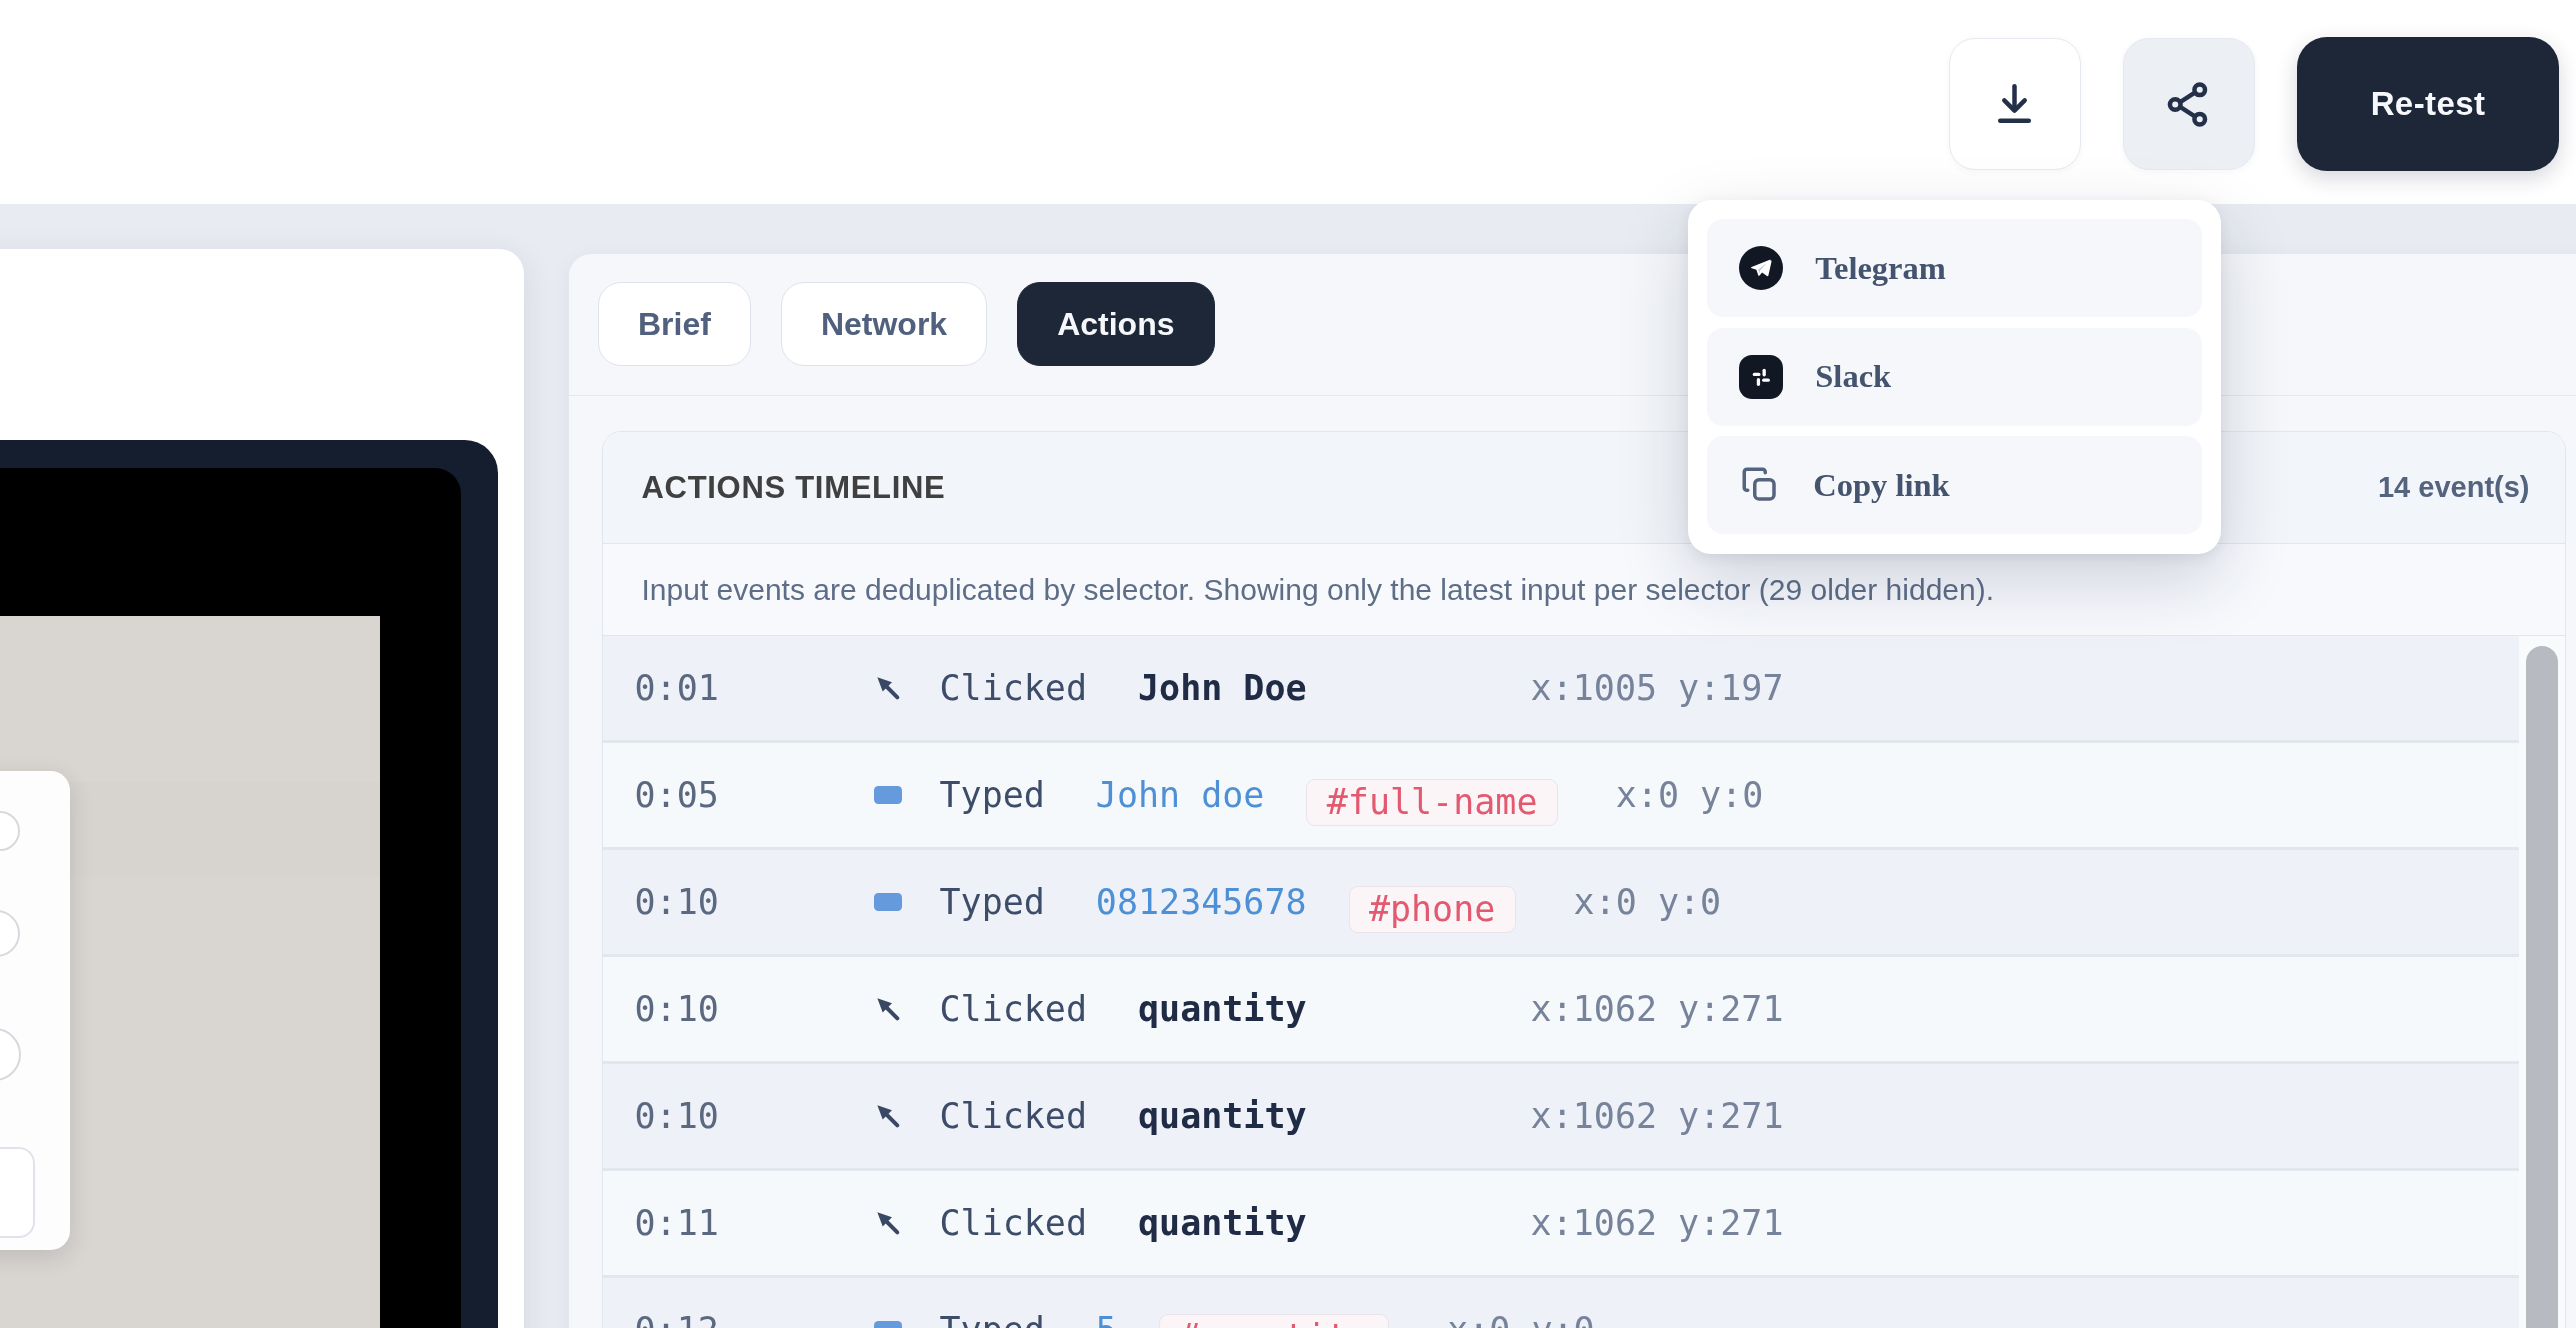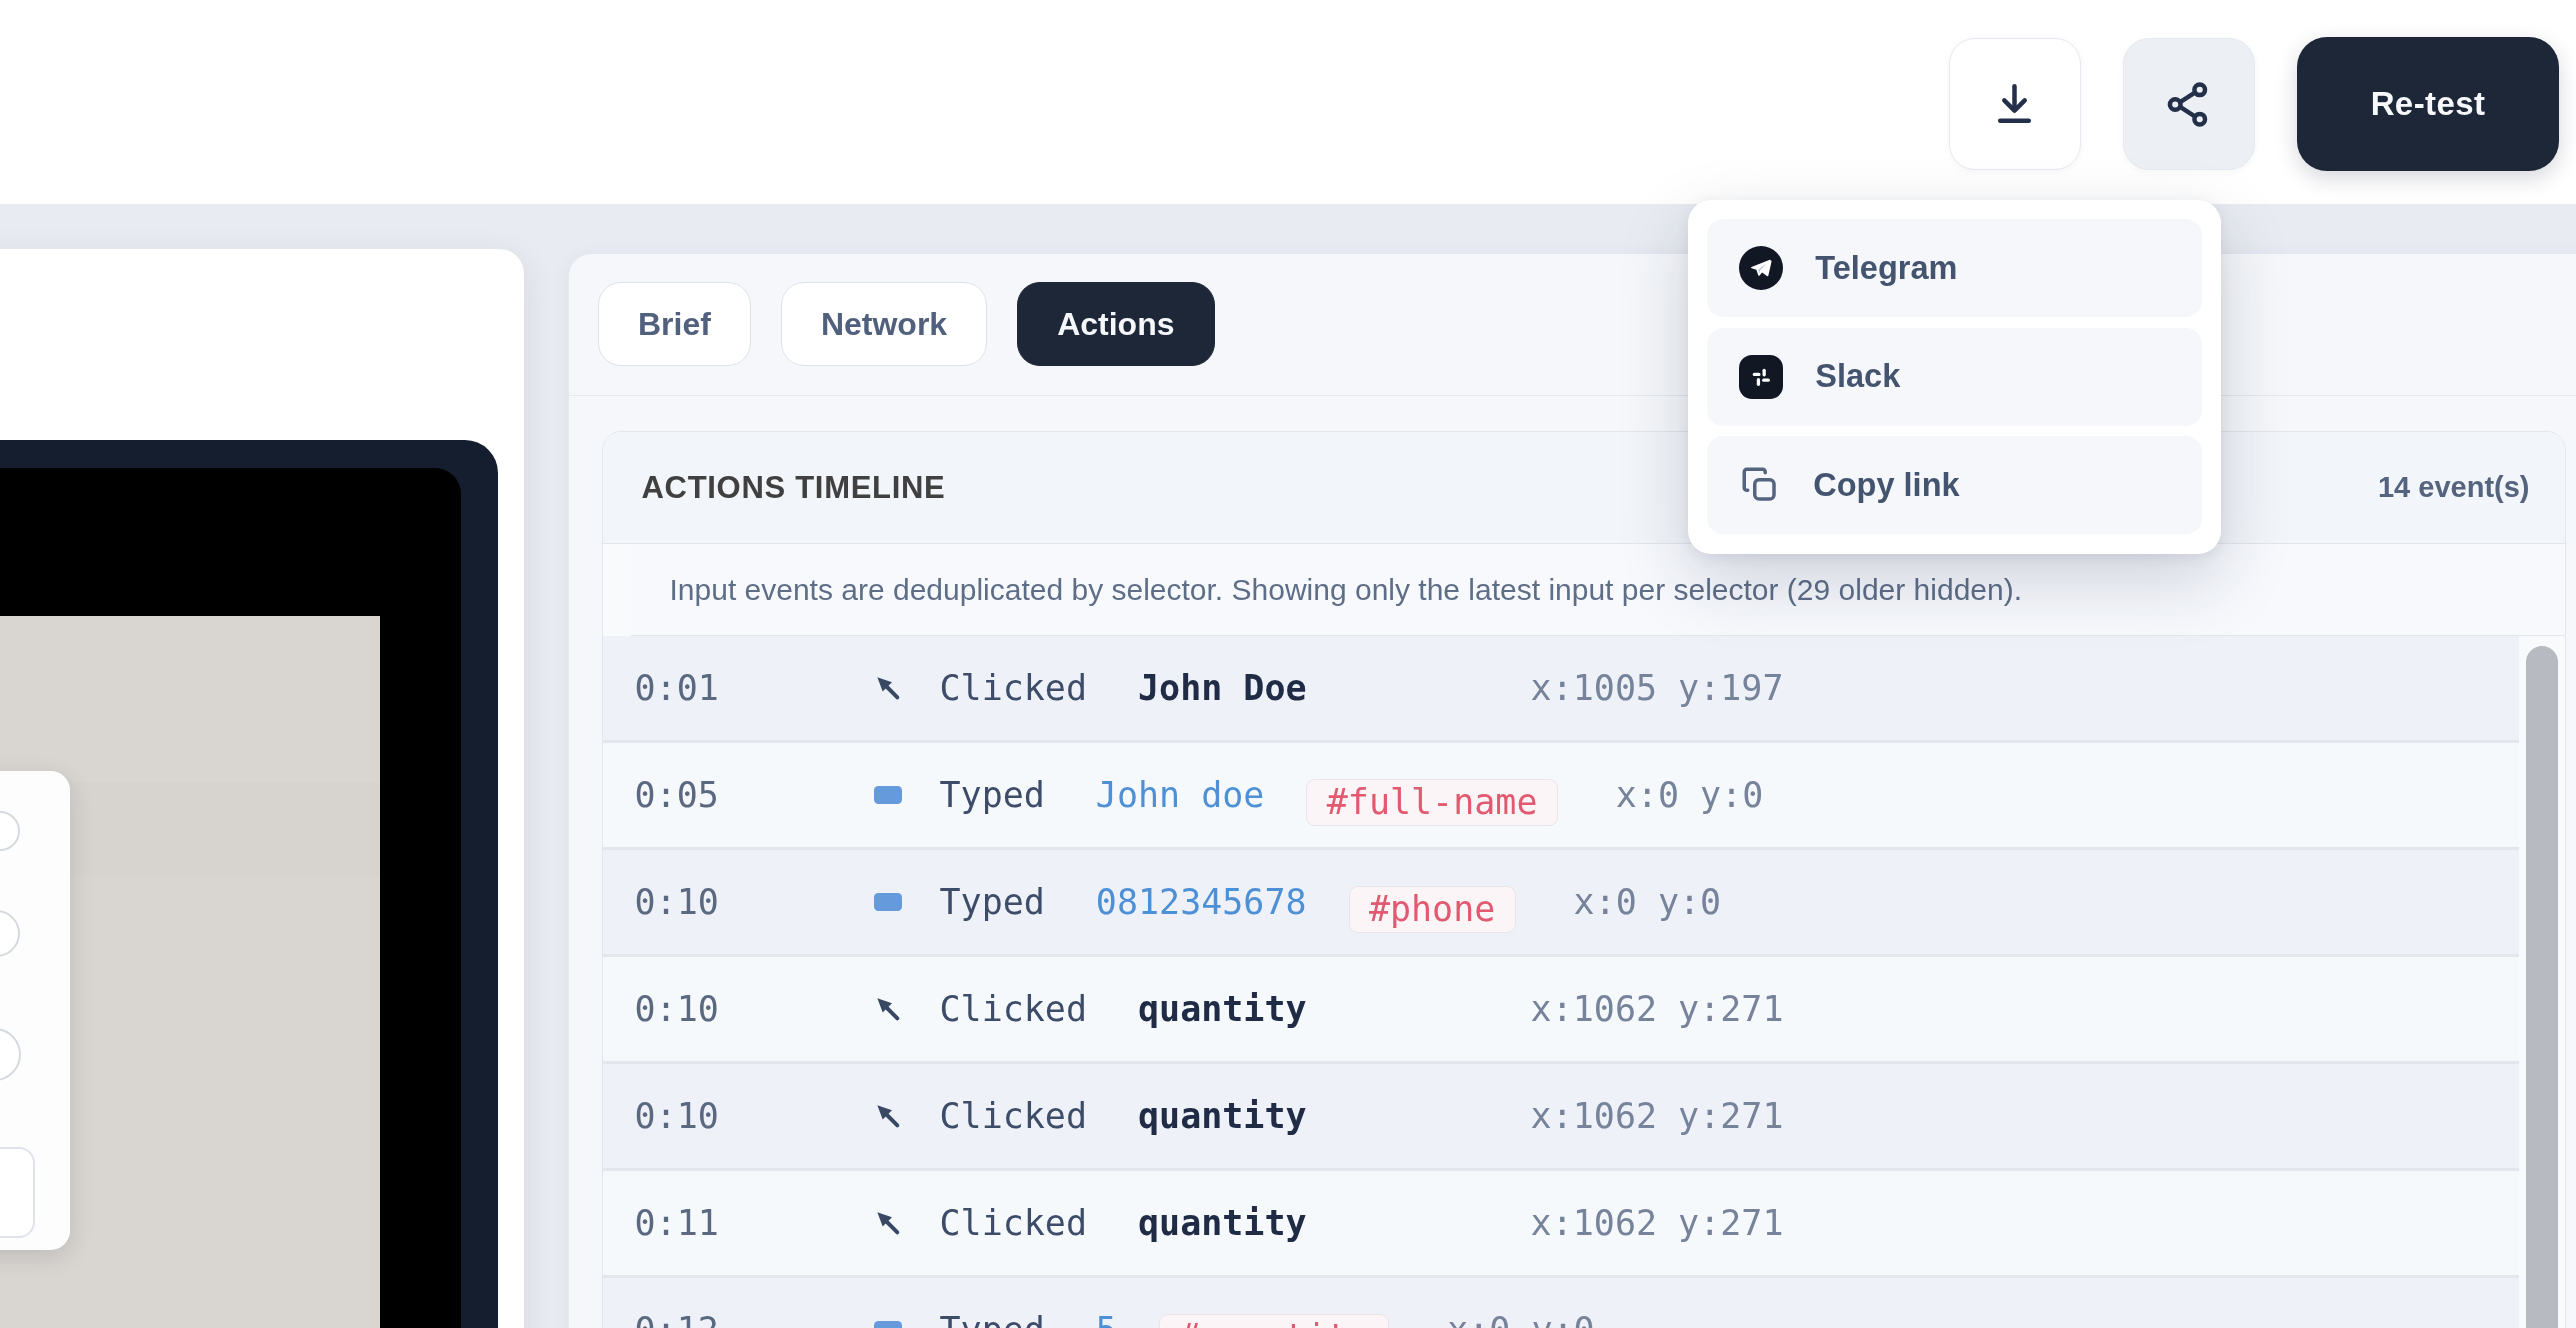--- a/index.html
+++ b/index.html
@@ -29,21 +29,21 @@
   }
 
   
   .share-menu {
     position: absolute; left: 1688px; top: 200px; width: 533px; border-radius: 23px;
     background: #ffffff; box-shadow: 0 26px 70px rgba(25,35,65,.18), 0 3.5px 12.3px rgba(25,35,65,.08);
     padding: 19.3px; z-index: 40;
   }
   .share-item {
     height: 98px; border-radius: 16px; background: #f5f7fb; display: flex; align-items: center;
-    padding-left: 32px; cursor: pointer;
+    padding-left: 32px; cursor: pointer; font-family: Liberation Serif, serif;
   }
   .share-item + .share-item { margin-top: 10.5px; }
   .share-item .badge-ic {
     width: 44px; height: 44px; display: flex; align-items: center; justify-content: center;
     background: #111723; color: #fff; flex: none;
   }
   .badge-ic.round { border-radius: 50%; }
   .badge-ic.squircle { border-radius: 13px; }
   .share-item .line-ic { width: 42px; height: 42px; flex: none; }
   .share-label { margin-left: 32px; font-size: 32.5px; font-weight: 600; color: #44546f; }
@@ -89,21 +89,21 @@
     background: #f8fafc; border: 1.8px solid #e2e6ed; border-radius: 19.3px; overflow: hidden;
   }
   .tl-header {
     height: 112px; background: #f2f5f9; border-bottom: 1.8px solid #e2e6ed;
     display: flex; align-items: center; padding: 0 35px 0 39px;
   }
   .tl-title { font-size: 31px; font-weight: 800; letter-spacing: 0.7px; color: #404040; }
   .tl-count { margin-left: auto; font-size: 29px; font-weight: 600; color: #54637e; }
   .tl-note {
     height: 92px; background: #f7f9fd; border-bottom: 1.8px solid #e2e6ed;
-    display: flex; align-items: center; padding-left: 39px; font-size: 30px; color: #5e6e87; margin-left: 28px;
+    display: flex; align-items: center; padding-left: 39px; font-size: 30px; color: #5e6e87;
   }
   .tl-rows { margin-right: 46px; }
   .tl-row {
     height: 107px; display: flex; align-items: center; padding-left: 32px;
     border-bottom: 3.5px solid #e2e6ed; font-size: 35px;
   }
   .tl-row.shade-a { background: #eef1f8; }
   .tl-row.shade-b { background: #f6f9fc; }
   .t-time { width: 185px; color: #5a6880; flex: none; }
   .t-icon { margin-left: 49px; width: 39px; display: flex; justify-content: center; flex: none; }

